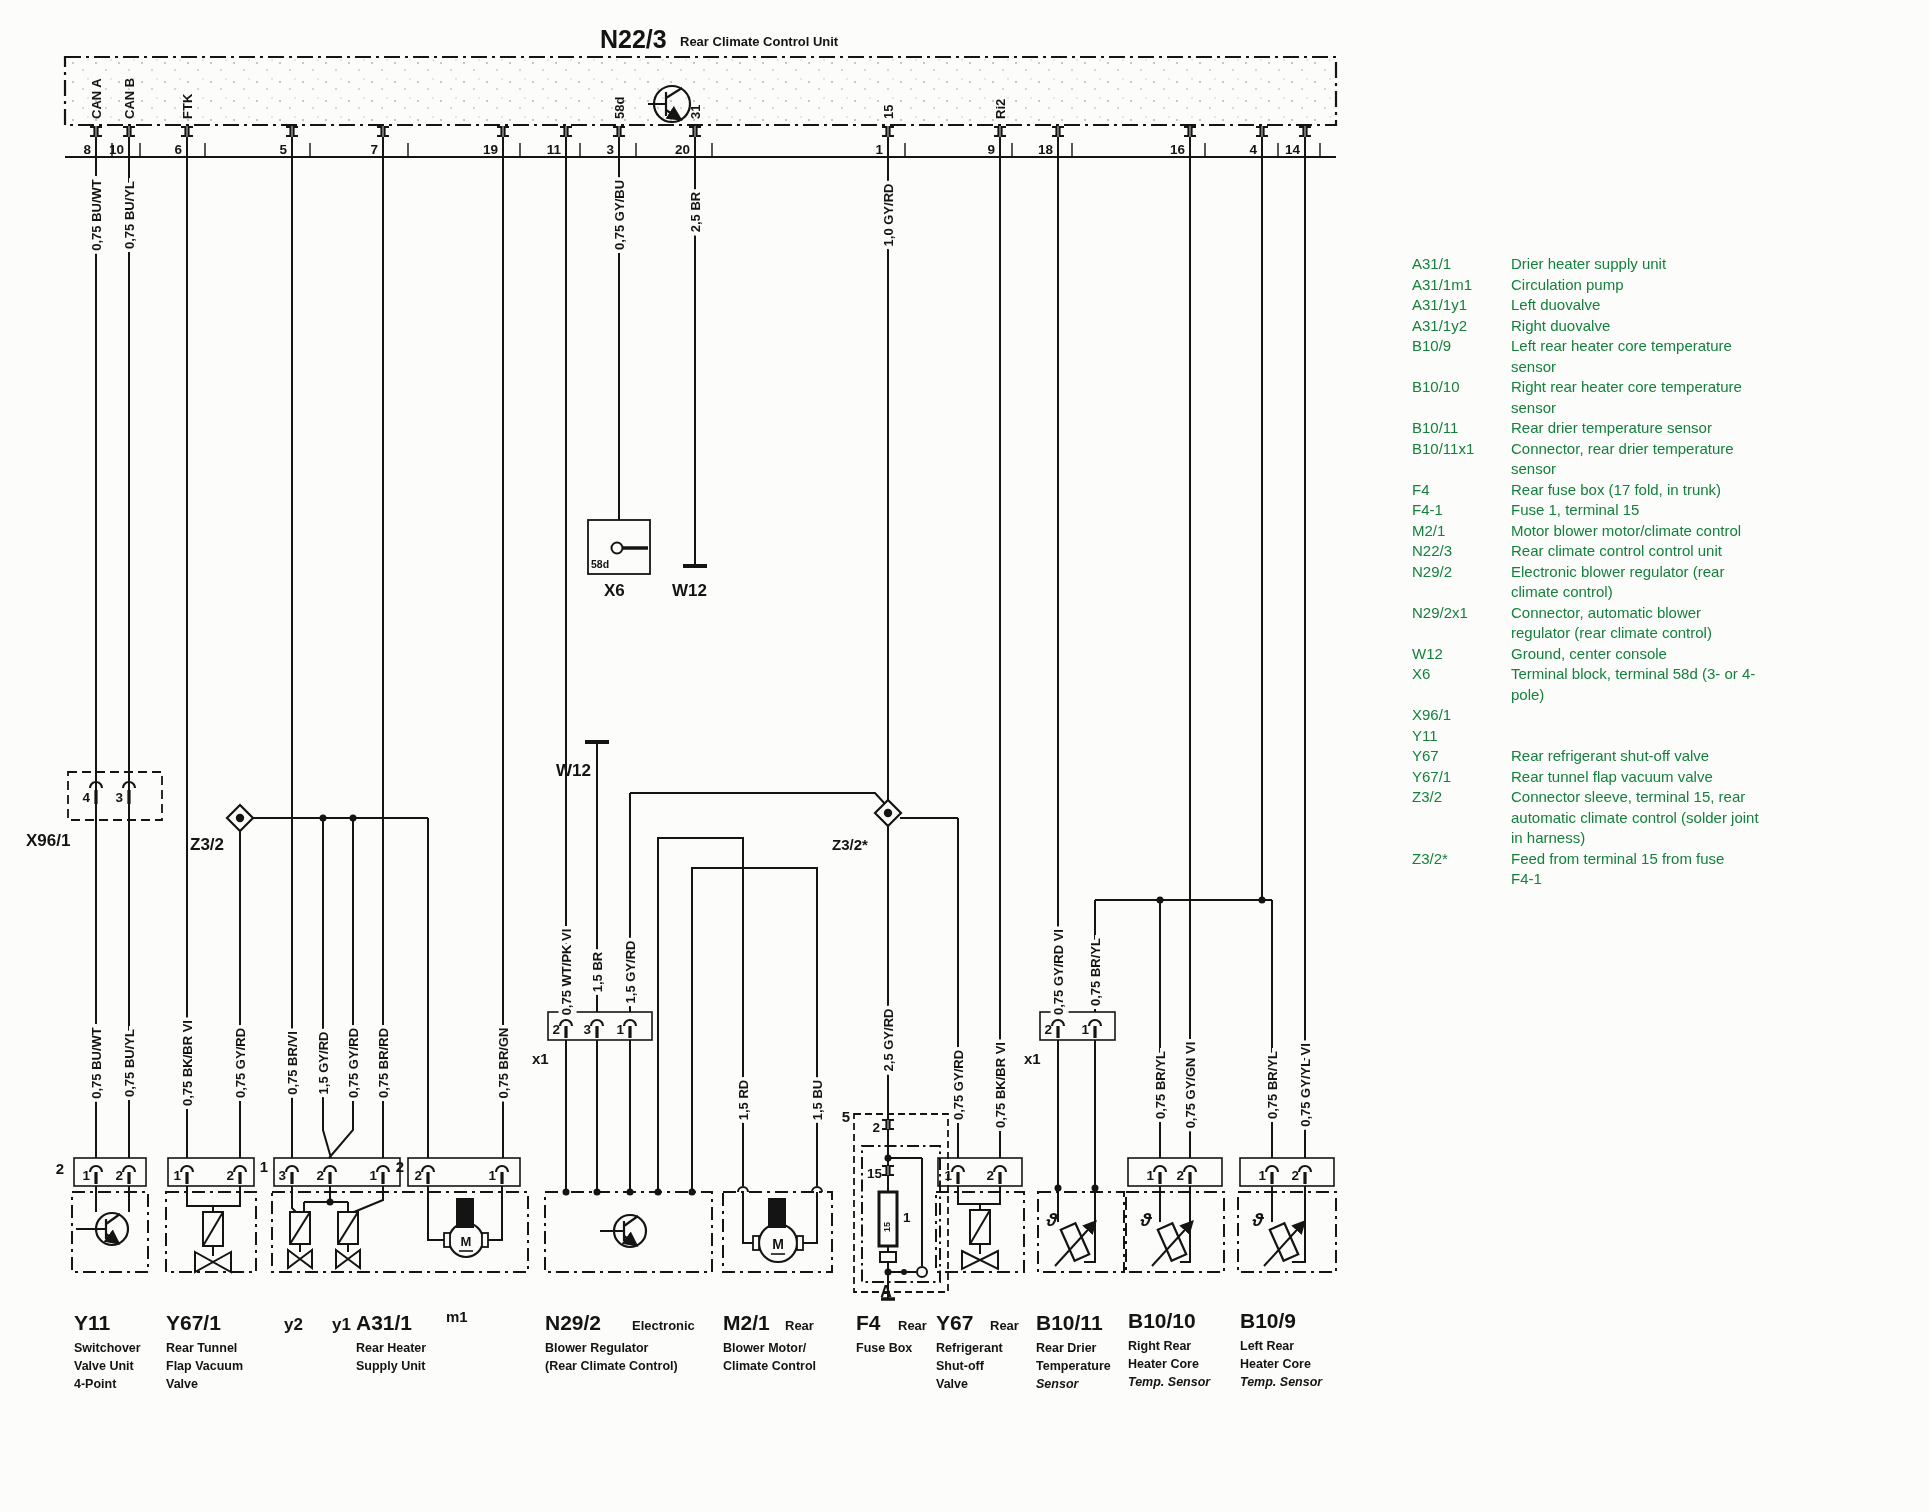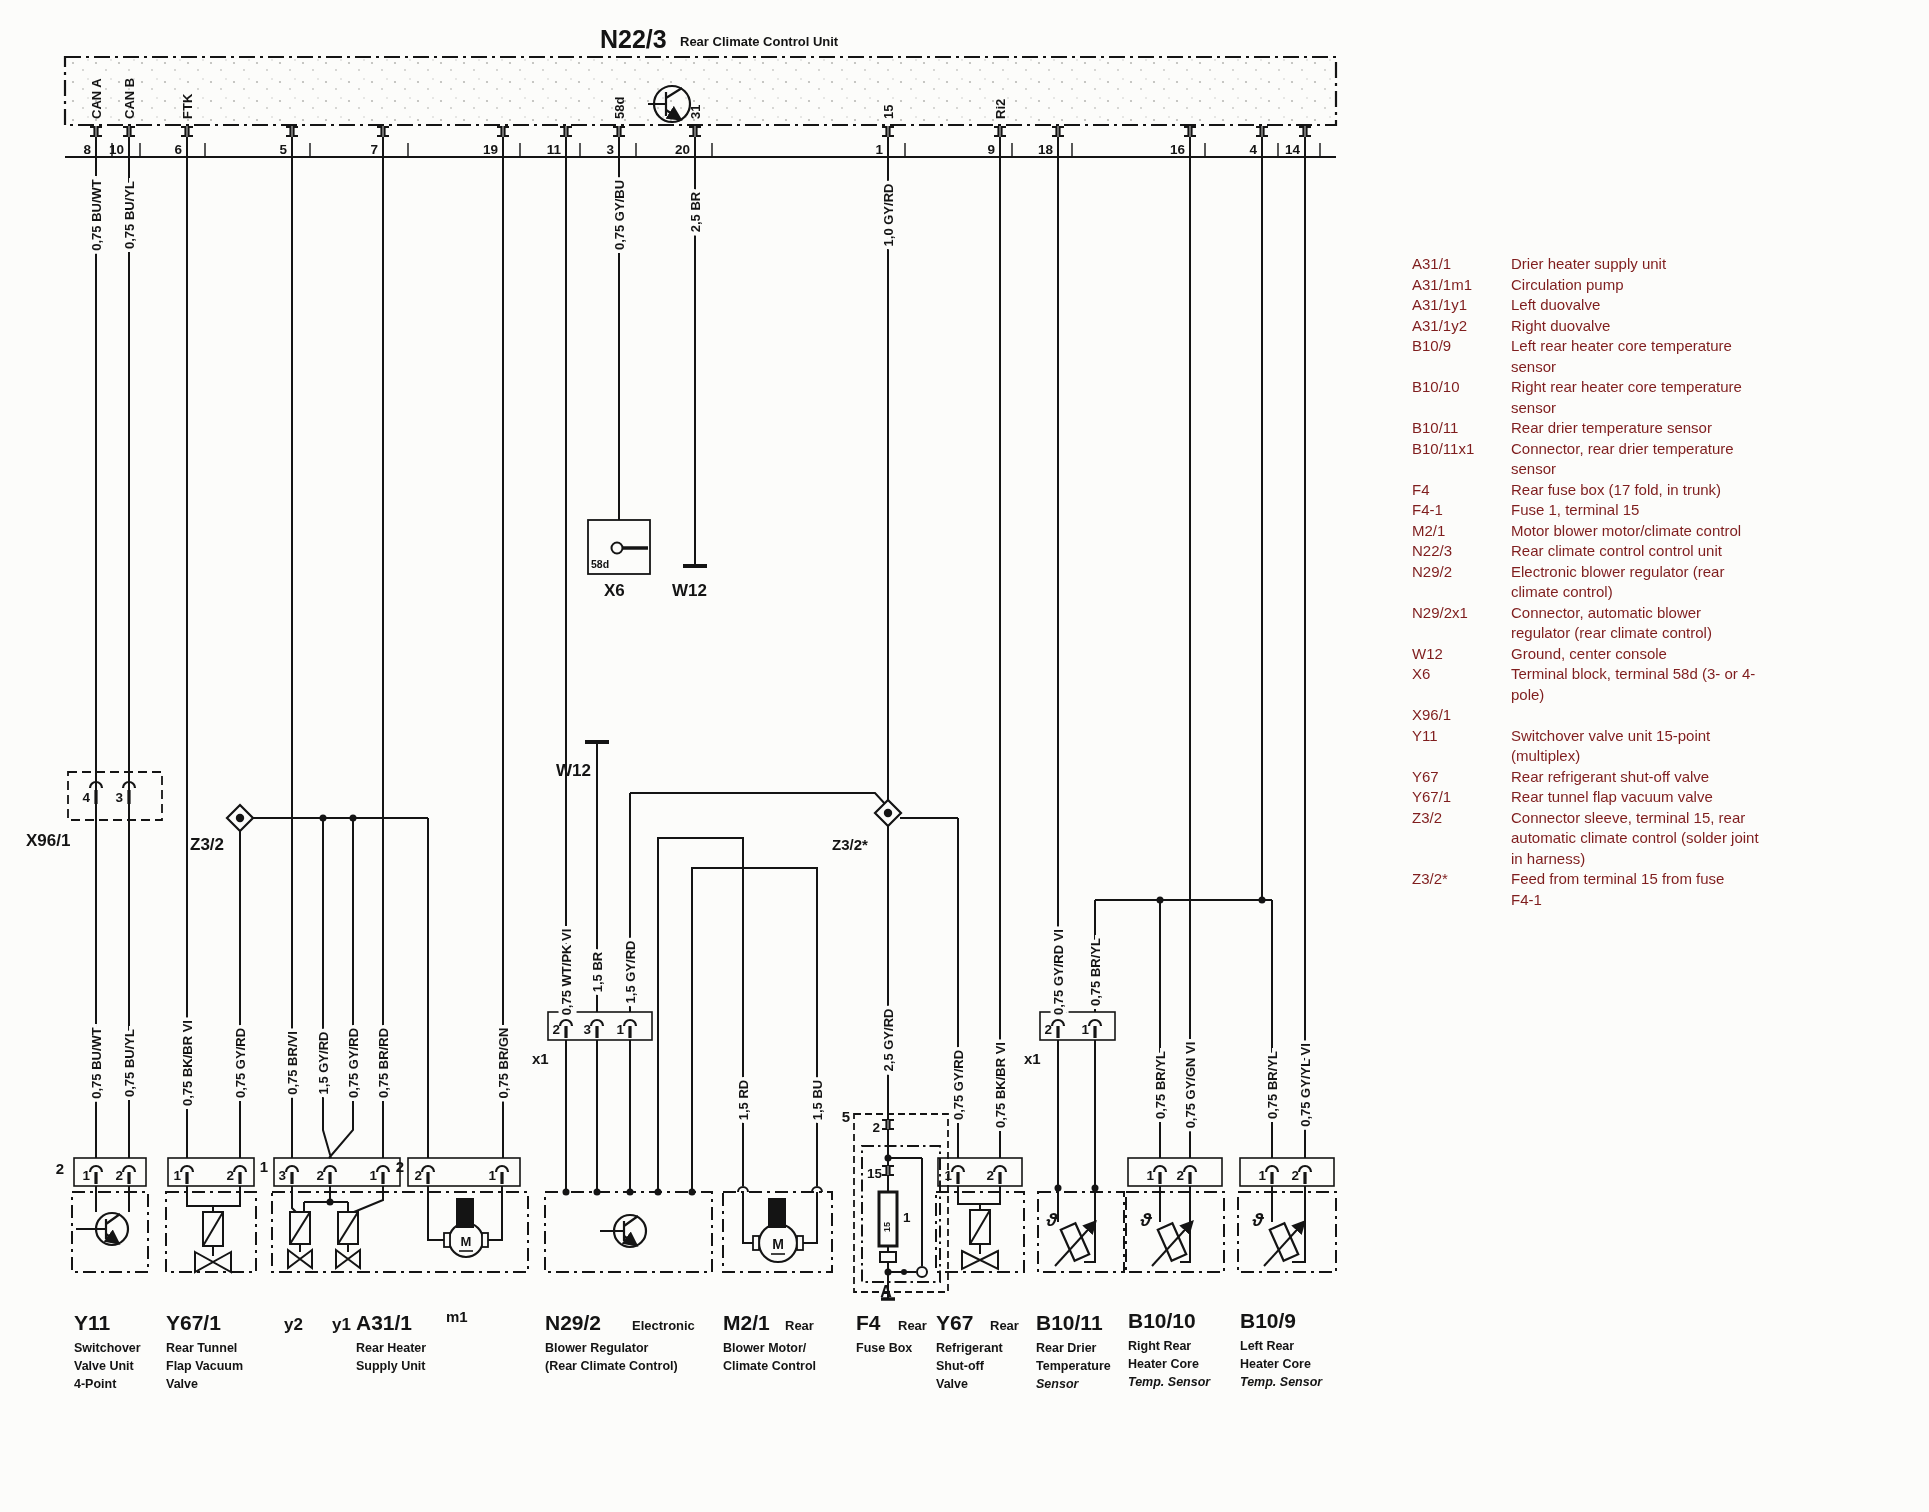--- a/index.html
+++ b/index.html
@@ -1,17 +1,17 @@
 <!DOCTYPE html>
 <html><head>
 <meta charset="utf-8">
 <style>
   html,body{margin:0;padding:0;background:#fcfcfa;}
   #page{position:relative;width:1861px;height:1512px;background:#fcfcfa;overflow:hidden;
-        font-family:"Liberation Sans",sans-serif;color:#7f1d1d;}
+        font-family:"Liberation Sans",sans-serif;color:#15803d;}
   svg{position:absolute;left:0;top:0;}
   svg text{fill:#141414;font-family:"Liberation Sans",sans-serif;}
   .t25{font-size:25px;font-weight:600;}
   .t22{font-size:21px;font-weight:600;}
   .t17{font-size:17px;font-weight:600;}
   .t15{font-size:15px;font-weight:600;}
   .sub{font-size:13px;font-weight:600;}
   .nm{font-size:12.5px;font-weight:600;}
   .it{font-style:italic;}
   .pn{font-size:13.5px;font-weight:600;}
@@ -528,24 +528,20 @@
         <div class="ldesc">
           <div>Terminal block, terminal 58d (3- or 4-</div>
           <div>pole)</div>
         </div>
       </div>
       <div class="lrow">
         <span class="lcode">X96/1</span>
       </div>
       <div class="lrow">
         <span class="lcode">Y11</span>
-        <div class="ldesc">
-          <div>Switchover valve unit 15-point</div>
-          <div>(multiplex)</div>
-        </div>
       </div>
       <div class="lrow">
         <span class="lcode">Y67</span>
         <div class="ldesc">
           <div>Rear refrigerant shut-off valve</div>
         </div>
       </div>
       <div class="lrow">
         <span class="lcode">Y67/1</span>
         <div class="ldesc">

